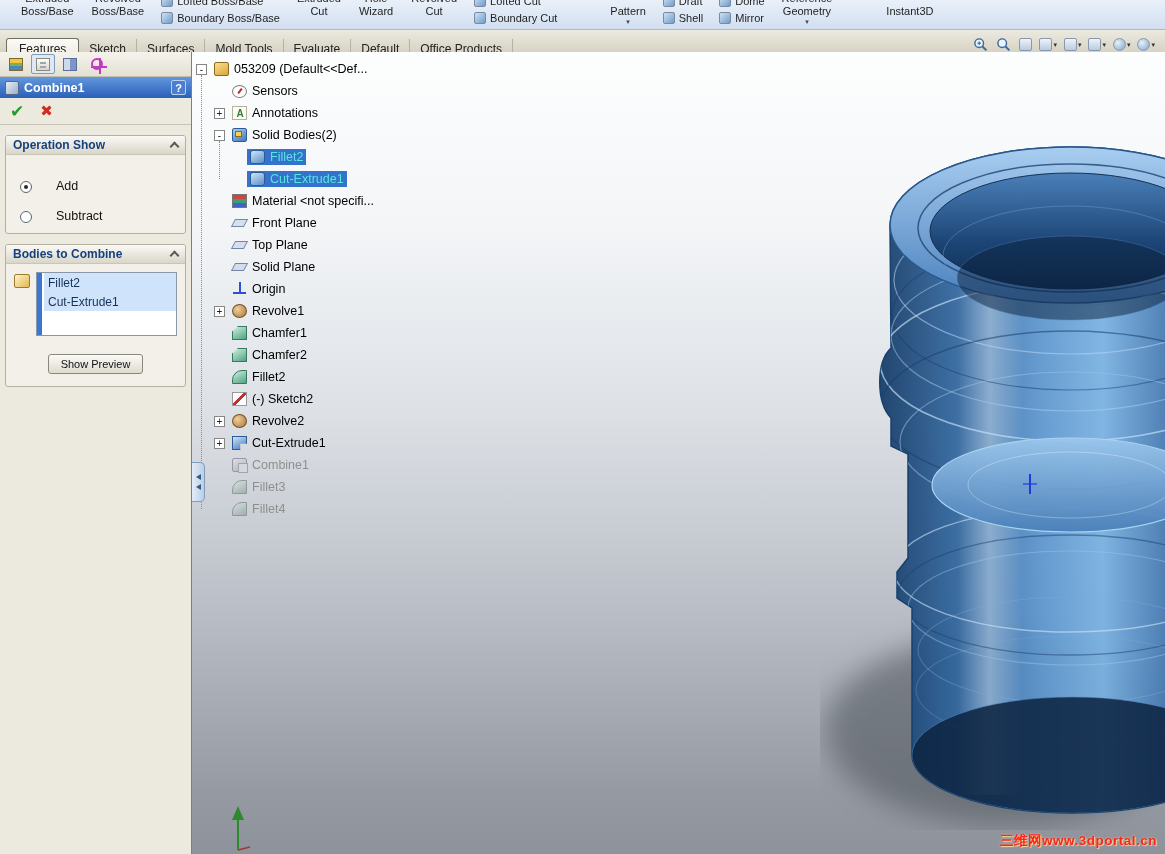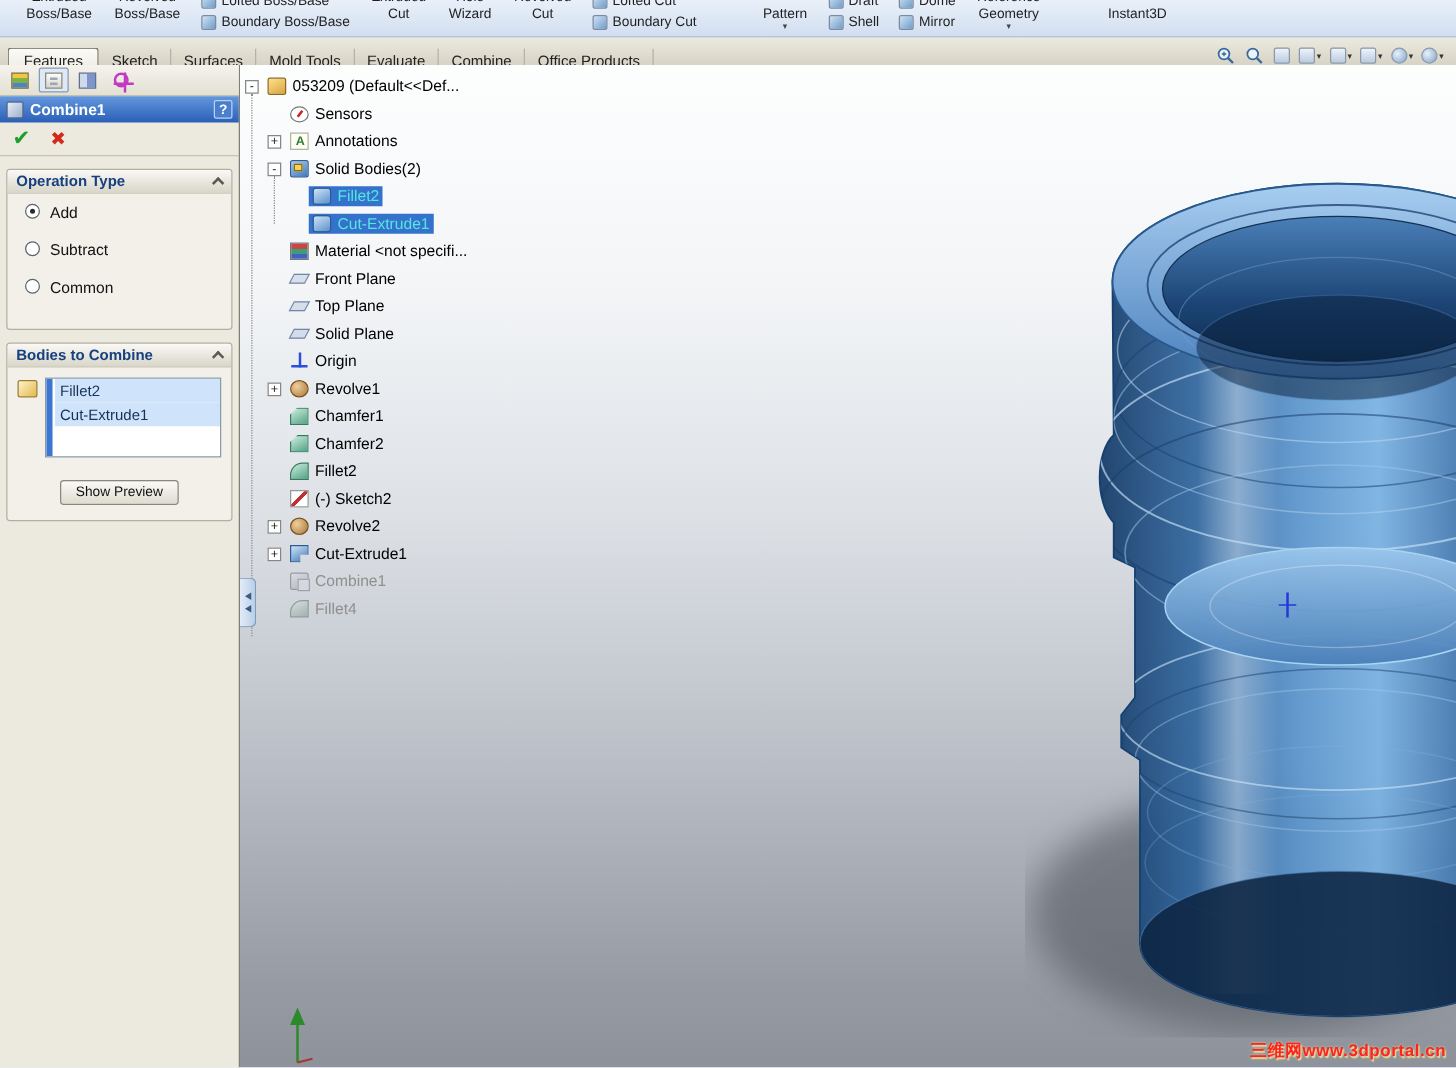--- a/index.html
+++ b/index.html
@@ -61,21 +61,21 @@
   .pm-actions{height:27px;display:flex;align-items:center;gap:16px;padding:0 10px;border-bottom:1px solid #c6c3b4}
   .ok{color:#1f9e28;font-size:17px;font-weight:bold;cursor:pointer}
   .cancel{color:#d22a1e;font-size:15px;font-weight:bold;cursor:pointer}
 
   .group{margin:10px 5px 0;border:1px solid #b3b0a1;border-radius:3px;background:#f2f0e9;overflow:hidden}
   .group-h{height:19px;background:linear-gradient(#faf9f6,#d9d6c9);display:flex;align-items:center;
            justify-content:space-between;padding:0 7px;font-size:12px;font-weight:bold;color:#16407e;
            border-bottom:1px solid #c9c6b8}
   .chev{width:7px;height:7px;border-left:2px solid #5a5a50;border-top:2px solid #5a5a50;transform:rotate(45deg);margin-top:3px}
   .group-b{padding:8px 8px 10px}
-  .radio-row{display:flex;align-items:flex-start;gap:8px;height:30px;padding-left:6px;font-size:12.5px;color:#111;cursor:default}
+  .radio-row{display:flex;align-items:flex-end;gap:24px;height:30px;padding-left:6px;font-size:12.5px;color:#111;cursor:default}
   .radio{width:12px;height:12px;border:1px solid #5a6570;border-radius:50%;background:#fff;position:relative;flex:0 0 12px}
   .radio.on::after{content:"";position:absolute;inset:3px;background:#2a2a2a;border-radius:50%}
 
   .bodies{display:flex;gap:6px;align-items:flex-start}
   .bodies-icon{width:16px;height:14px;background:linear-gradient(135deg,#fff3c8,#e3b94e);border:1px solid #9a7c2e;border-radius:2px;margin-top:2px;flex:0 0 16px}
   .listbox{flex:1;height:64px;background:#fff;border:1px solid #8a97a8;position:relative;padding-left:7px;overflow:hidden}
   .listbox::before{content:"";position:absolute;left:0;top:0;bottom:0;width:5px;background:#3b77d0}
   .lb-item{font-size:12px;color:#15325a;background:#cfe3fa;padding:3px 4px 2px}
   .btn-row{display:flex;justify-content:center;padding:8px 0 12px}
   .btn{font-family:inherit;font-size:11px;color:#111;background:linear-gradient(#fbfaf7,#dedbd0);
@@ -212,21 +212,21 @@
       </div>
   </div>
 
   <div class="cmdbar">
     <div class="ctabs">
         <span class="ctab active">Features</span>
         <span class="ctab">Sketch</span>
         <span class="ctab">Surfaces</span>
         <span class="ctab">Mold Tools</span>
         <span class="ctab">Evaluate</span>
-        <span class="ctab">Combine</span>
+        <span class="ctab">Default</span>
         <span class="ctab">Office Products</span>
       </div>
     <div class="view-icons">
         <span class="vicon">
           <svg width="16" height="16" viewBox="0 0 16 16">
             <circle cx="6.2" cy="6.2" r="4.3" fill="#eaf2fb" stroke="#39689c" stroke-width="1.4"></circle>
             <line x1="4.4" y1="6.2" x2="8" y2="6.2" stroke="#39689c" stroke-width="1.1"></line>
             <line x1="6.2" y1="4.4" x2="6.2" y2="8" stroke="#39689c" stroke-width="1.1"></line>
             <line x1="9.5" y1="9.5" x2="13.4" y2="13.4" stroke="#39689c" stroke-width="1.9"></line>
           </svg>
@@ -287,35 +287,31 @@
         <span class="pm-help">?</span>
       </div>
 
       <div class="pm-actions">
         <span class="ok">✔</span>
         <span class="cancel">✖</span>
       </div>
 
       <div class="group">
         <div class="group-h">
-          <span>Operation Type</span>
+          <span>Operation Show</span>
           <span class="chev"></span>
         </div>
         <div class="group-b">
             <label class="radio-row">
               <span class="radio on"></span>
               <span>Add</span>
             </label>
             <label class="radio-row">
               <span class="radio"></span>
               <span>Subtract</span>
-            </label>
-            <label class="radio-row">
-              <span class="radio"></span>
-              <span>Common</span>
             </label>
           </div>
       </div>
 
       <div class="group">
         <div class="group-h">
           <span>Bodies to Combine</span>
           <span class="chev"></span>
         </div>
         <div class="group-b bodies">
@@ -535,20 +531,27 @@
             <span class="expspace"></span>
             <span class="core">
               <span class="ticon icon-combine"></span>
               <span class="tlabel">Combine1</span>
             </span>
           </div>
           <div class="tree-row gray" style="padding-left: 18px;">
             <span class="expspace"></span>
             <span class="core">
               <span class="ticon icon-fillet"></span>
+              <span class="tlabel">Fillet3</span>
+            </span>
+          </div>
+          <div class="tree-row gray" style="padding-left: 18px;">
+            <span class="expspace"></span>
+            <span class="core">
+              <span class="ticon icon-fillet"></span>
               <span class="tlabel">Fillet4</span>
             </span>
           </div>
         </div>
 
       <div class="splitter">
           <i></i>
           <i></i>
         </div>
 

